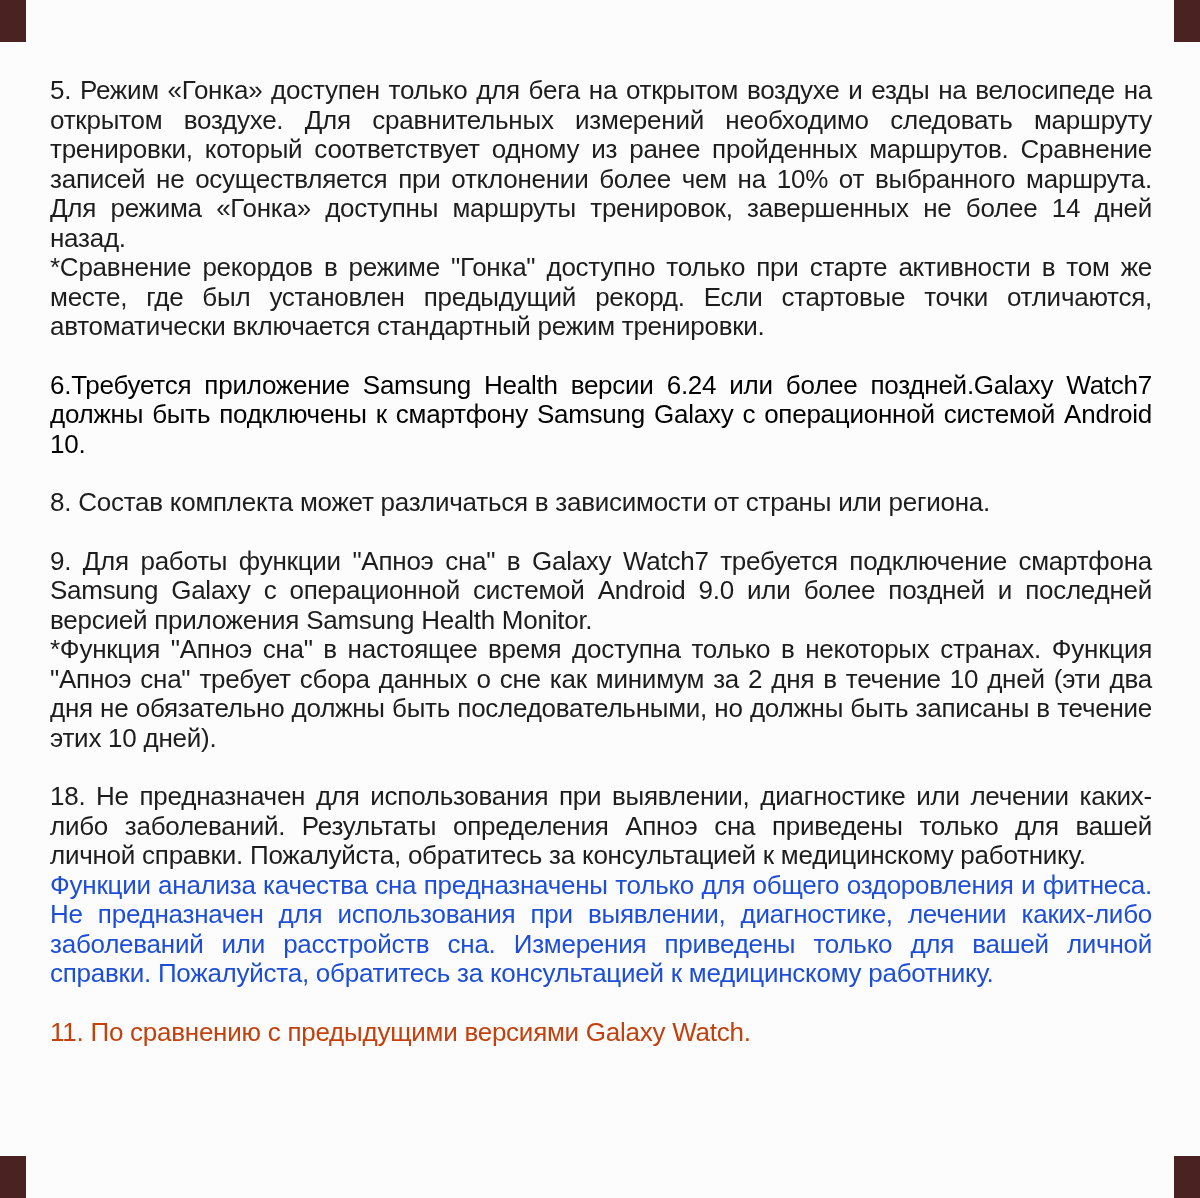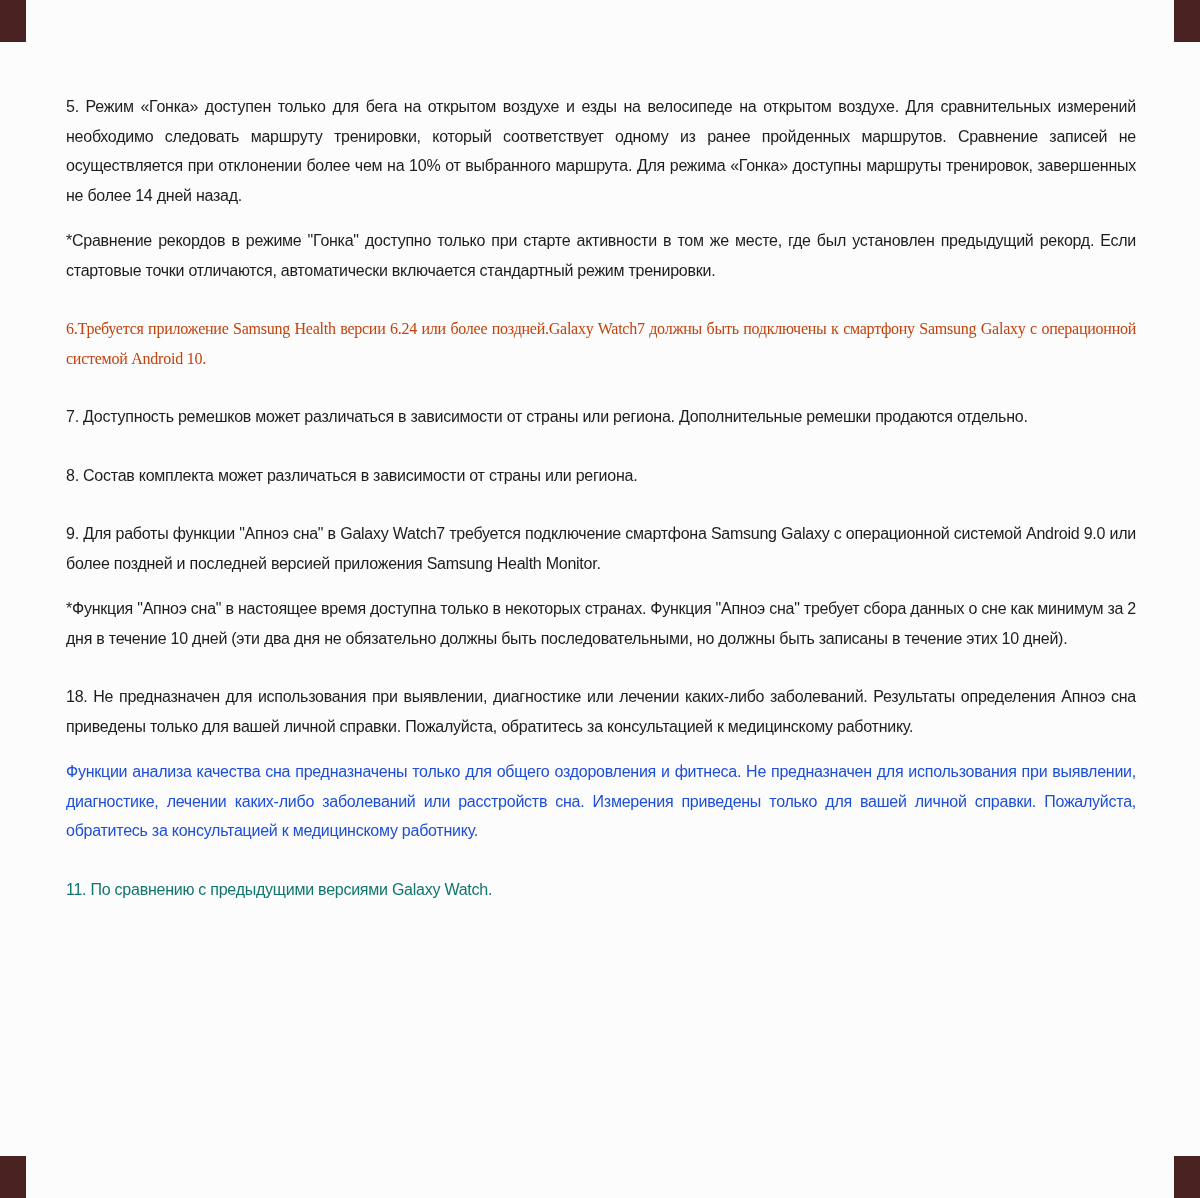--- a/index.html
+++ b/index.html
@@ -18,22 +18,22 @@
     position: absolute;
     top: 76px;
     left: 50px;
     right: 48px;
     color: #1d1d1d;
   }
   .footnote {
     margin: 0 0 29px 0;
   }
   .footnote p {
-    margin: 16px;
-    font-size: 16px;
+    margin: 0;
+    font-size: 26px;
     line-height: 29.5px;
     letter-spacing: -0.25px;
     text-align: justify;
     color: #1d1d1d;
   }
   .corner-mark {
     position: absolute;
     width: 26px;
     height: 42px;
     background: #4a2222;
@@ -52,38 +52,35 @@
 <div class="corner-mark br" style="background: rgb(74, 34, 34);"></div>
 
 <div class="page">
 
   <div class="footnote">
     <p style="color: rgb(29, 29, 29);">5. Режим «Гонка» доступен только для бега на открытом воздухе и езды на велосипеде на открытом воздухе. Для сравнительных измерений необходимо следовать маршруту тренировки, который соответствует одному из ранее пройденных маршрутов. Сравнение записей не осуществляется при отклонении более чем на 10% от выбранного маршрута. Для режима «Гонка» доступны маршруты тренировок, завершенных не более 14 дней назад.</p>
     <p style="color: rgb(29, 29, 29);">*Сравнение рекордов в режиме "Гонка" доступно только при старте активности в том же месте, где был установлен предыдущий рекорд. Если стартовые точки отличаются, автоматически включается стандартный режим тренировки.</p>
   </div>
 
   <div class="footnote">
-    <p style="color: #c2410c; font-family: Liberation Serif, serif;">6.Требуется приложение Samsung Health версии 6.24 или более поздней.Galaxy Watch7 должны быть подключены к смартфону Samsung Galaxy с операционной системой Android 10.</p>
+    <p style="color: #000000;">6.Требуется приложение Samsung Health версии 6.24 или более поздней.Galaxy Watch7 должны быть подключены к смартфону Samsung Galaxy с операционной системой Android 10.</p>
   </div>
 
-  <div class="footnote">
-    <p style="color: rgb(29, 29, 29);">7. Доступность ремешков может различаться в зависимости от страны или региона. Дополнительные ремешки продаются отдельно.</p>
-  </div>
 
   <div class="footnote">
     <p style="color: rgb(29, 29, 29);">8. Состав комплекта может различаться в зависимости от страны или региона.</p>
   </div>
 
   <div class="footnote">
     <p style="color: rgb(29, 29, 29);">9. Для работы функции "Апноэ сна" в Galaxy Watch7 требуется подключение смартфона Samsung Galaxy с операционной системой Android 9.0 или более поздней и последней версией приложения Samsung Health Monitor.</p>
     <p style="color: rgb(29, 29, 29);">*Функция "Апноэ сна" в настоящее время доступна только в некоторых странах. Функция "Апноэ сна" требует сбора данных о сне как минимум за 2 дня в течение 10 дней (эти два дня не обязательно должны быть последовательными, но должны быть записаны в течение этих 10 дней).</p>
   </div>
 
   <div class="footnote">
     <p style="color: rgb(29, 29, 29);">18. Не предназначен для использования при выявлении, диагностике или лечении каких-либо заболеваний. Результаты определения Апноэ сна приведены только для вашей личной справки. Пожалуйста, обратитесь за консультацией к медицинскому работнику.</p>
     <p style="color: #1d4ed8;">Функции анализа качества сна предназначены только для общего оздоровления и фитнеса. Не предназначен для использования при выявлении, диагностике, лечении каких-либо заболеваний или расстройств сна. Измерения приведены только для вашей личной справки. Пожалуйста, обратитесь за консультацией к медицинскому работнику.</p>
   </div>
 
   <div class="footnote">
-    <p style="color: #0f766e;">11. По сравнению с предыдущими версиями Galaxy Watch.</p>
+    <p style="color: #c2410c;">11. По сравнению с предыдущими версиями Galaxy Watch.</p>
   </div>
 
 </div>
 
 </body></html>

